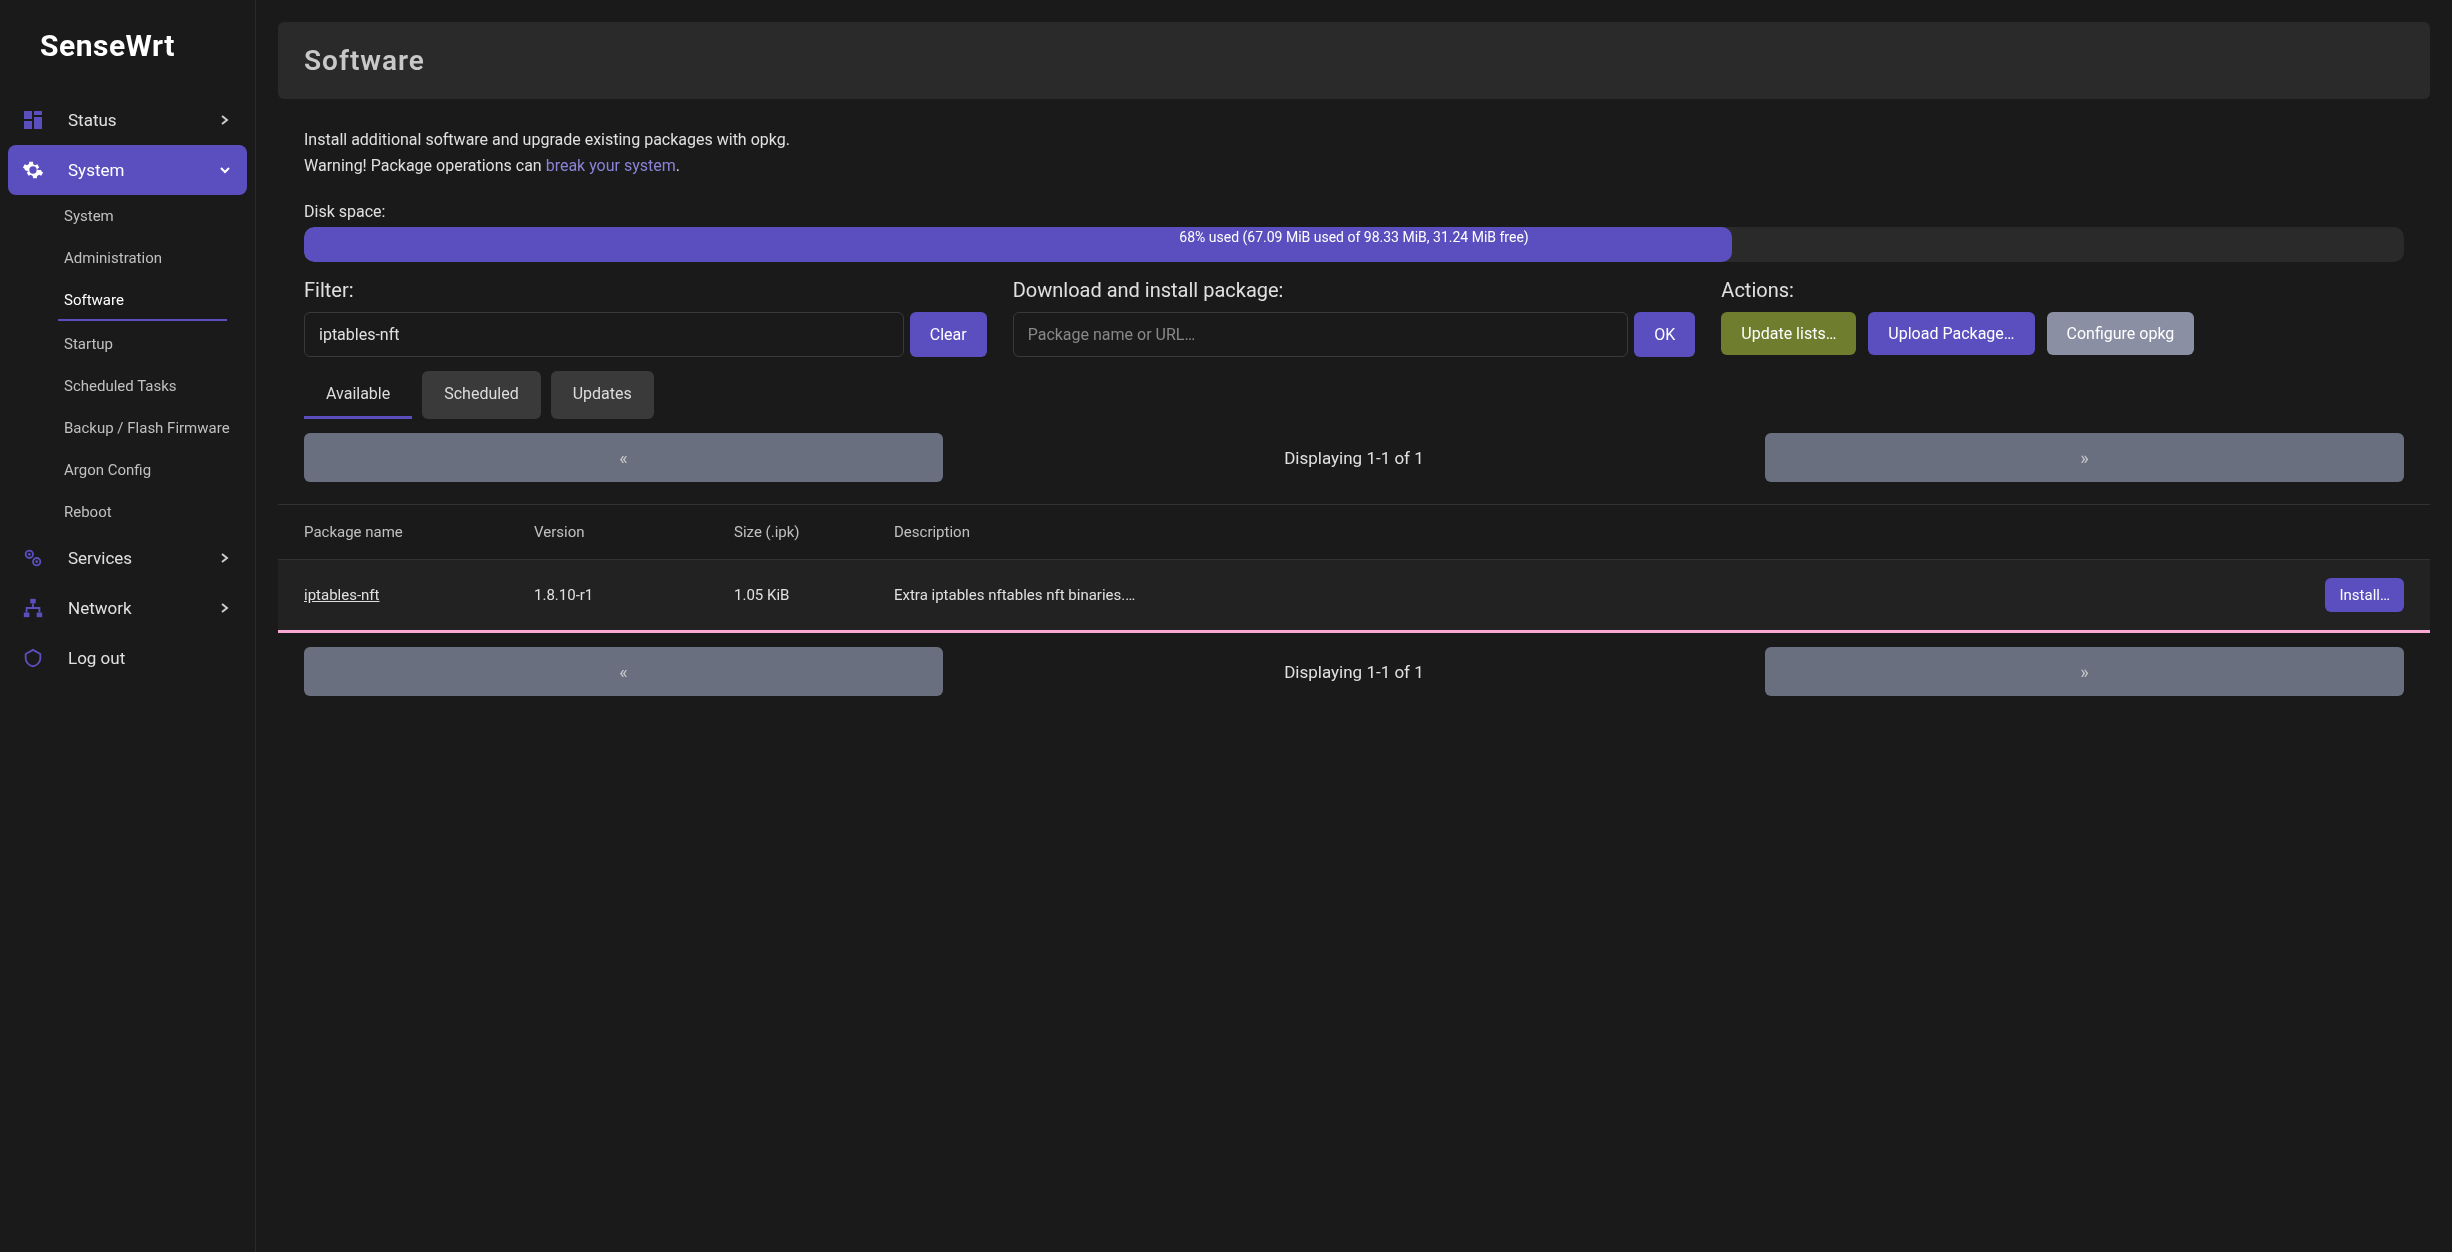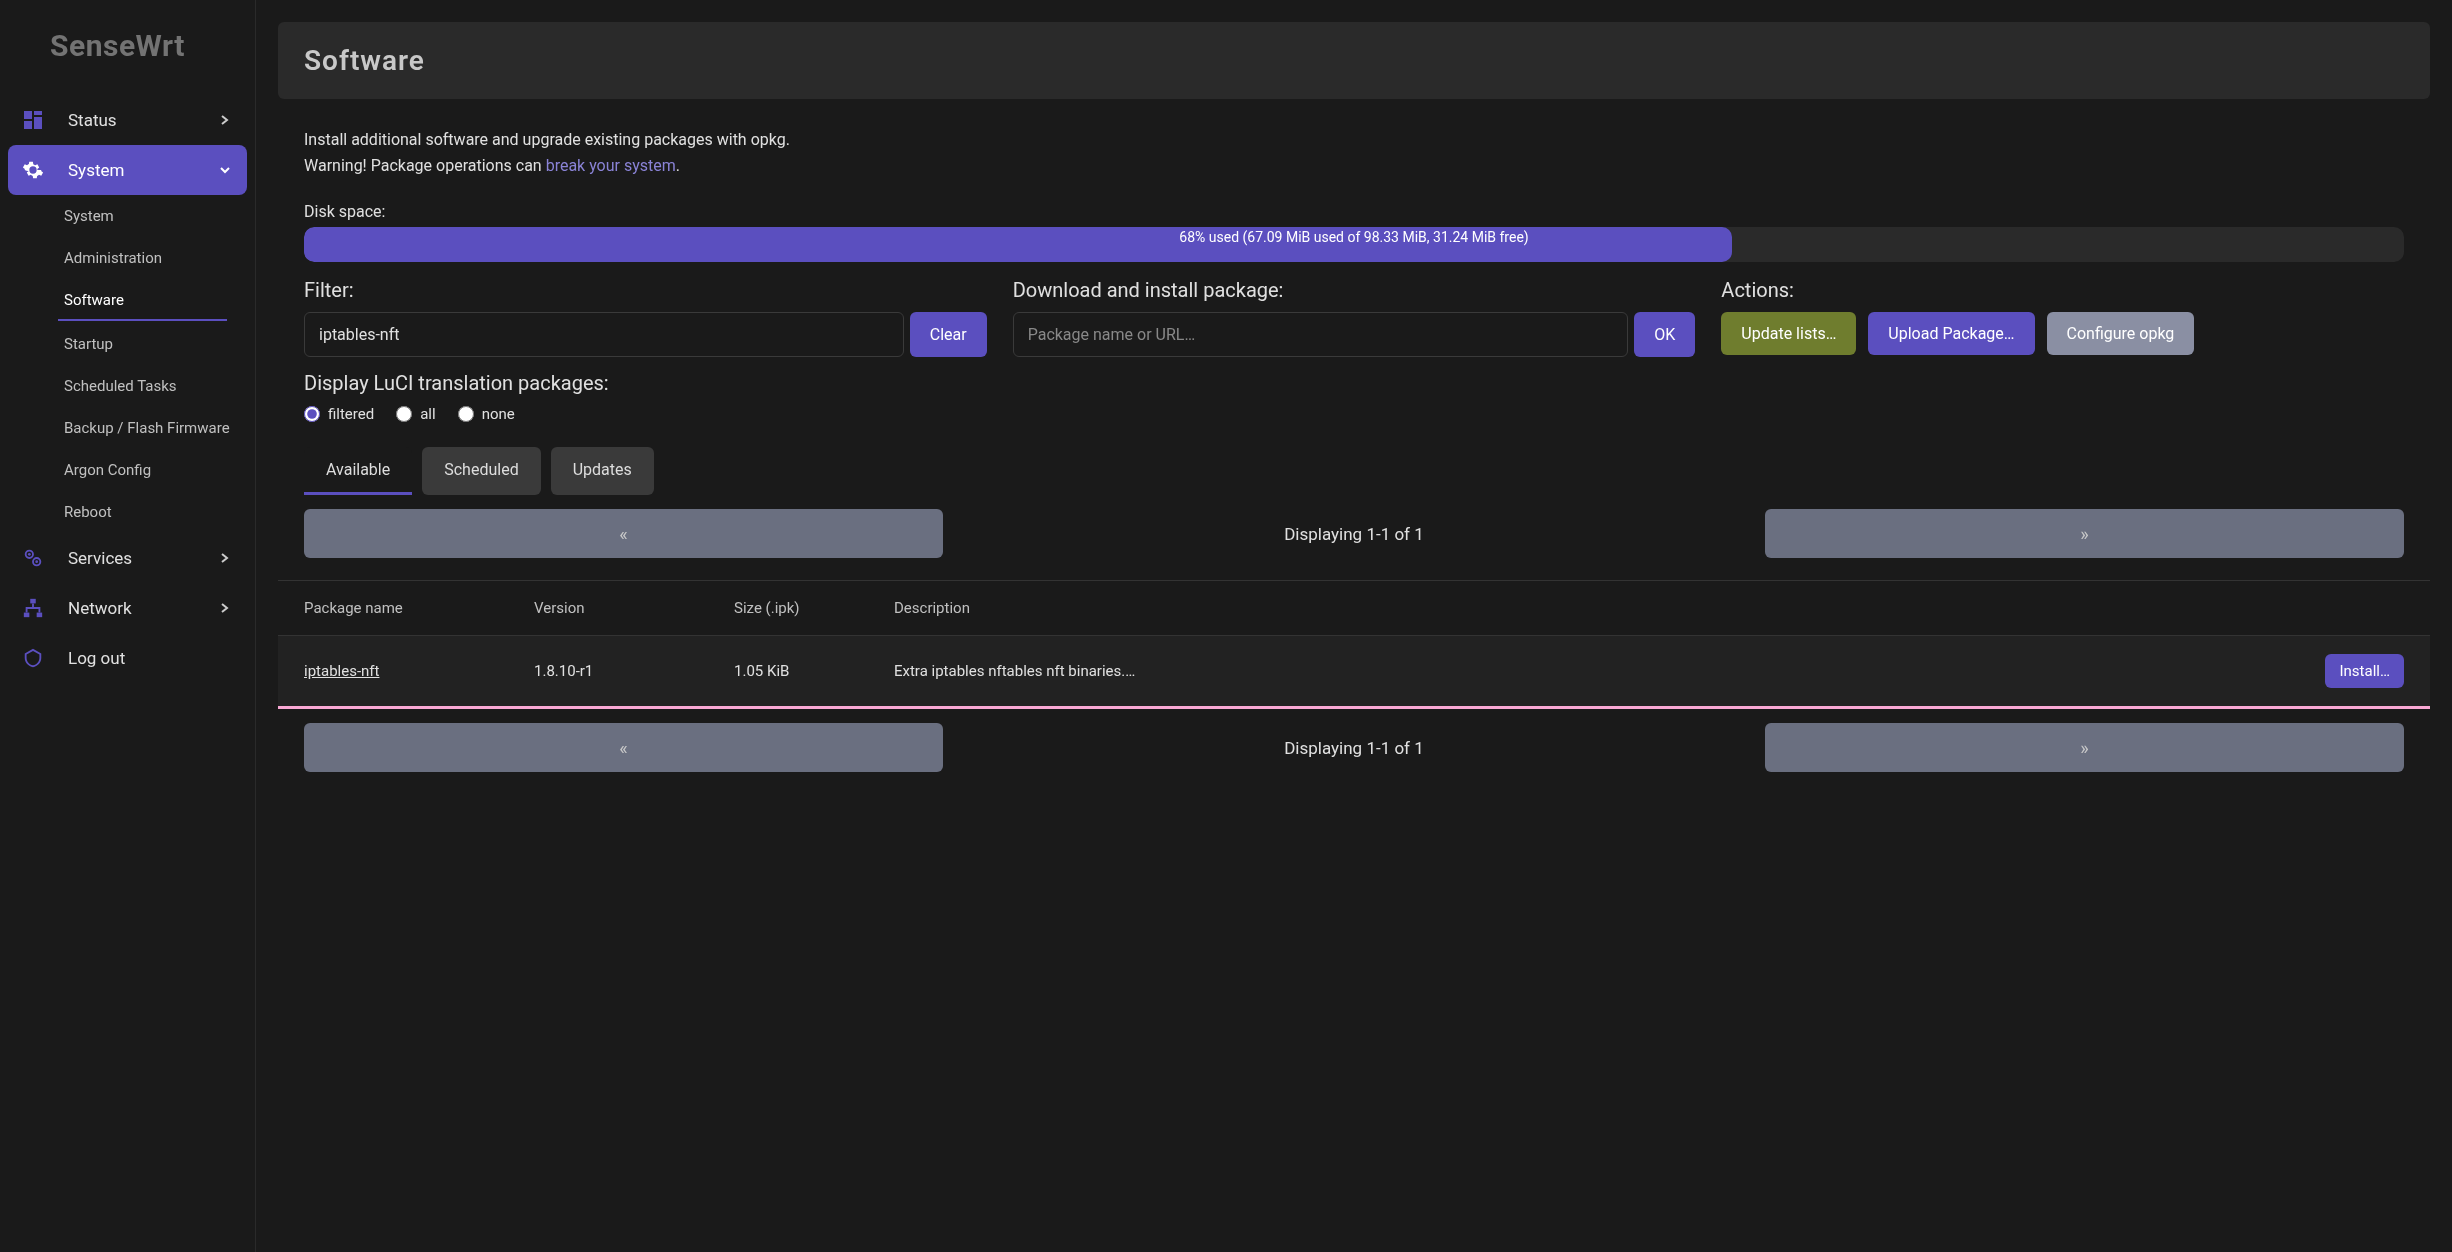--- a/index.html
+++ b/index.html
@@ -18,24 +18,24 @@
 
 
 .sidebar {
   width: 256px;
   background: #1a1a1a;
   border-right: 1px solid #2a2a2a;
   display: flex;
   flex-direction: column;
 }
 .logo {
-  padding: 28px 20px 28px 50px;
+  padding: 28px 20px 28px 40px;
   font-size: 30px;
   font-weight: 700;
-  color: #737373;
+  color: #ffffff;
   letter-spacing: 0.5px;
 }
 .nav-section {
   padding: 4px 8px;
 }
 .nav-item {
   display: flex;
   align-items: center;
   padding: 14px 14px;
   border-radius: 8px;
@@ -377,37 +377,20 @@
     <div class="control-group">
       <label class="control-label">Actions:</label>
       <div class="actions-row">
         <button class="btn green">Update lists…</button>
         <button class="btn">Upload Package…</button>
         <button class="btn grey">Configure opkg</button>
       </div>
     </div>
   </div>
 
-  <div class="radios">
-    <div class="control-label">Display LuCI translation packages:</div>
-    <div class="radio-row">
-      <label class="radio-opt">
-        <input type="radio" name="tr" checked="" style="">
-        <span>filtered</span>
-      </label>
-      <label class="radio-opt">
-        <input type="radio" name="tr" style="">
-        <span>all</span>
-      </label>
-      <label class="radio-opt">
-        <input type="radio" name="tr" style="">
-        <span>none</span>
-      </label>
-    </div>
-  </div>
 
   <div class="tabs">
     <div class="tab active">Available</div>
     <div class="tab">Scheduled</div>
     <div class="tab">Updates</div>
   </div>
 
   <div class="pager">
     <button class="pager-btn">«</button>
     <div class="pager-info">Displaying 1-1 of 1</div>

